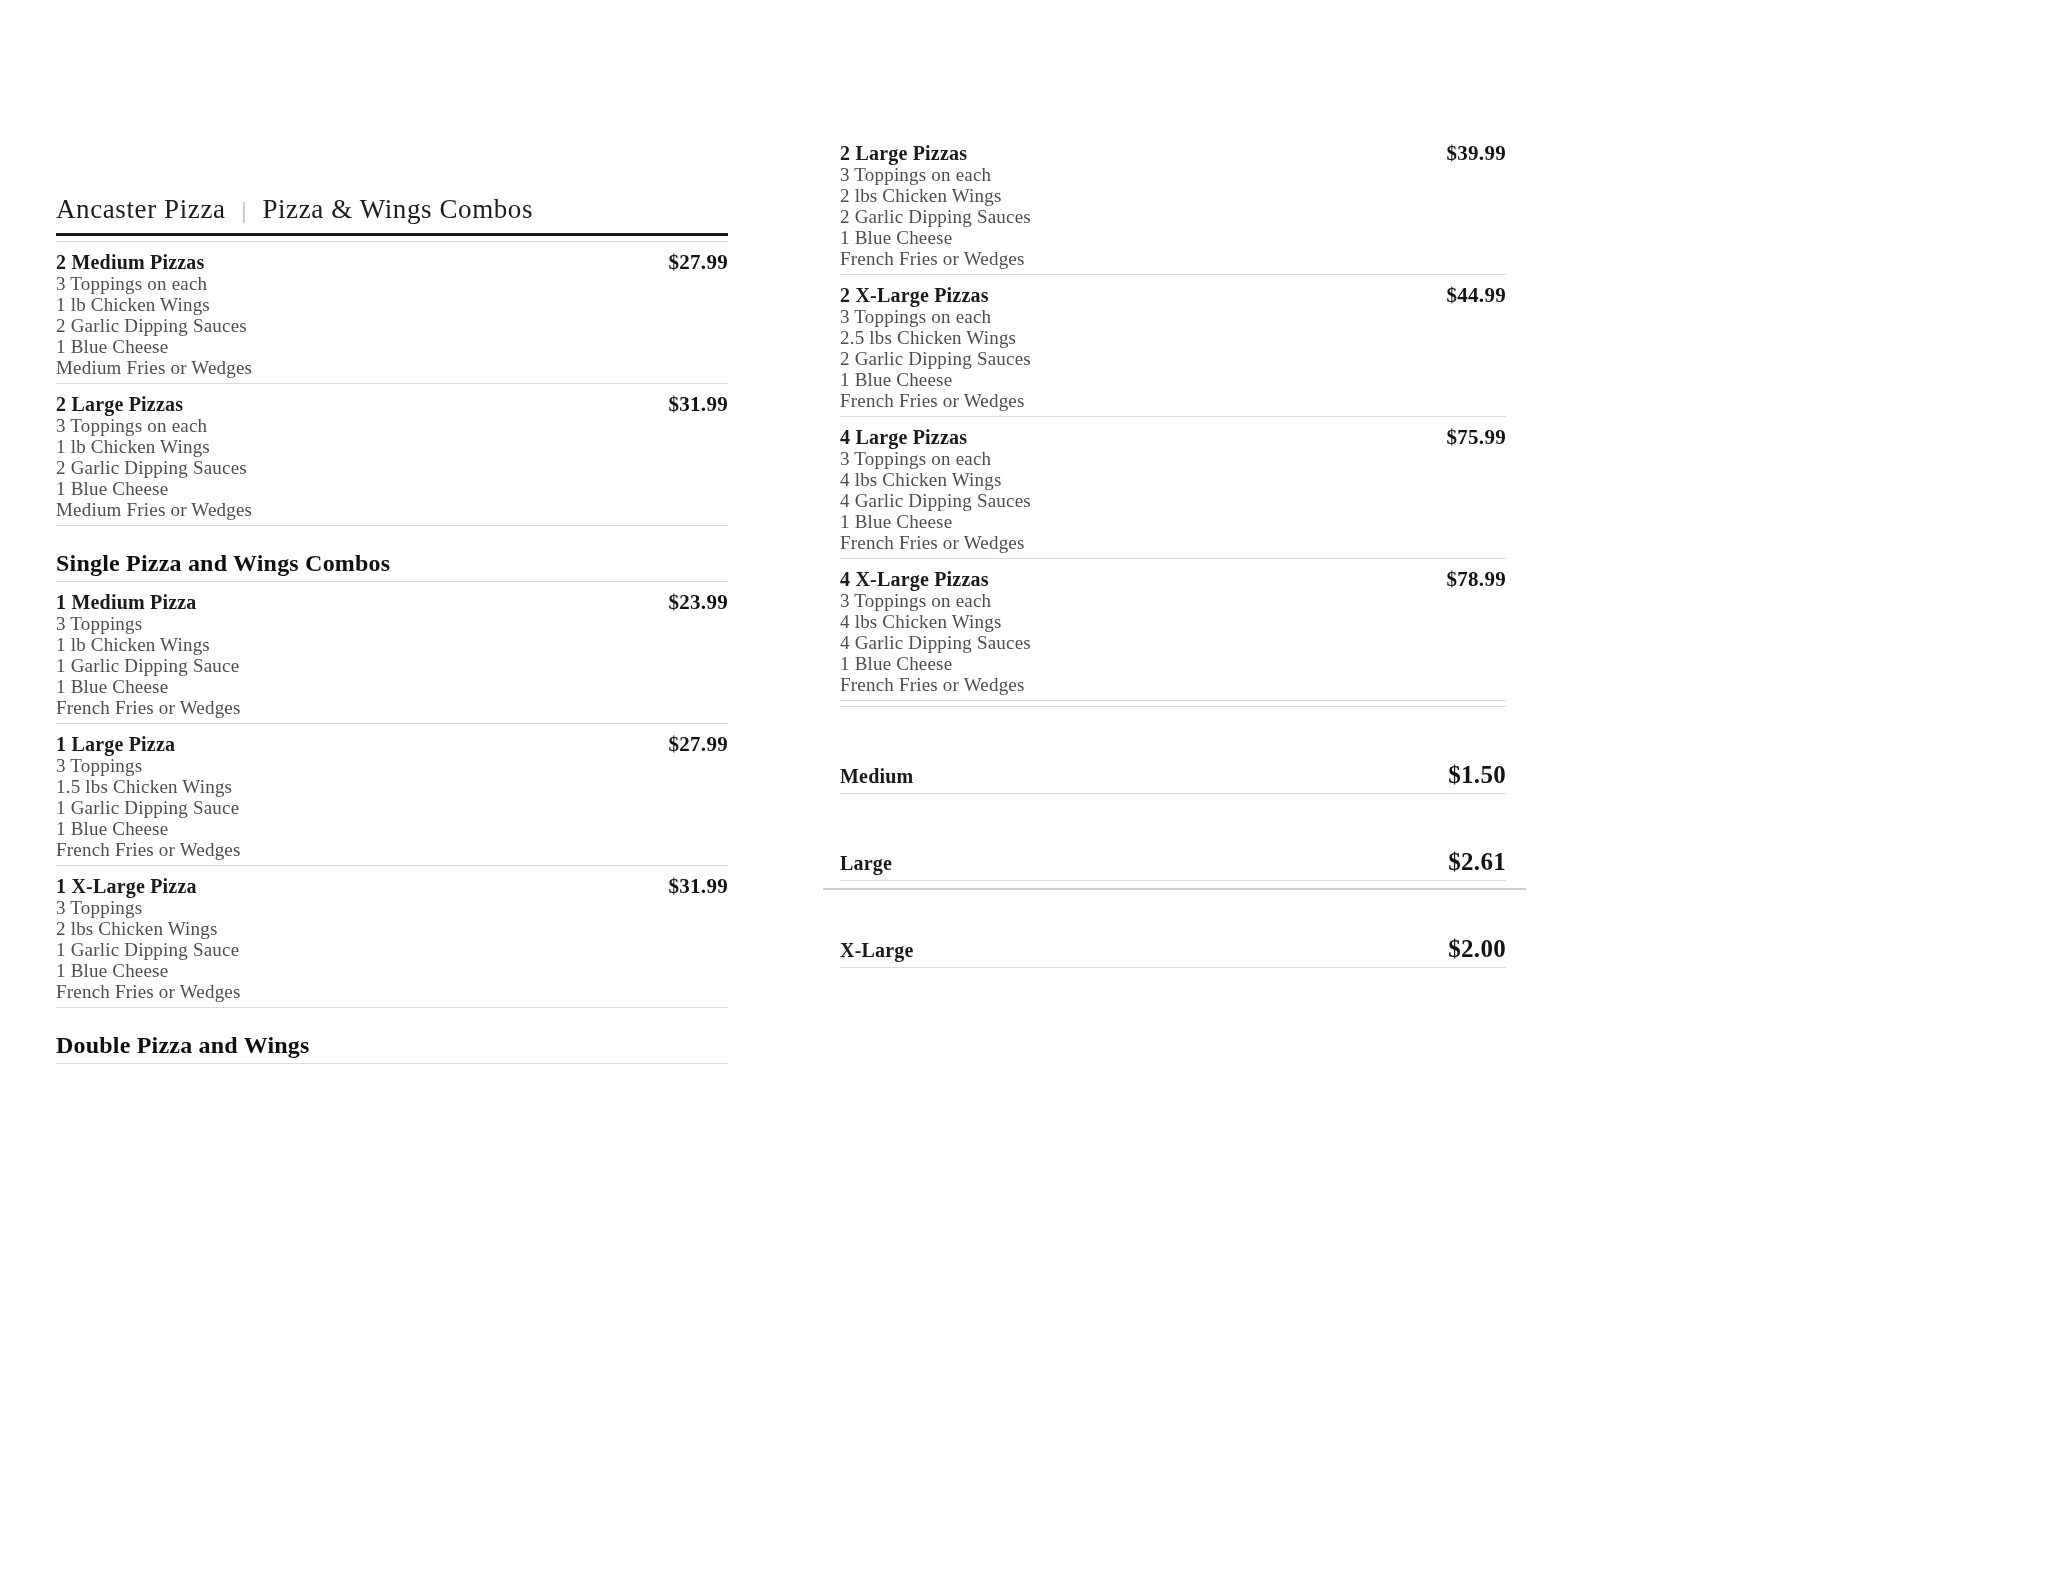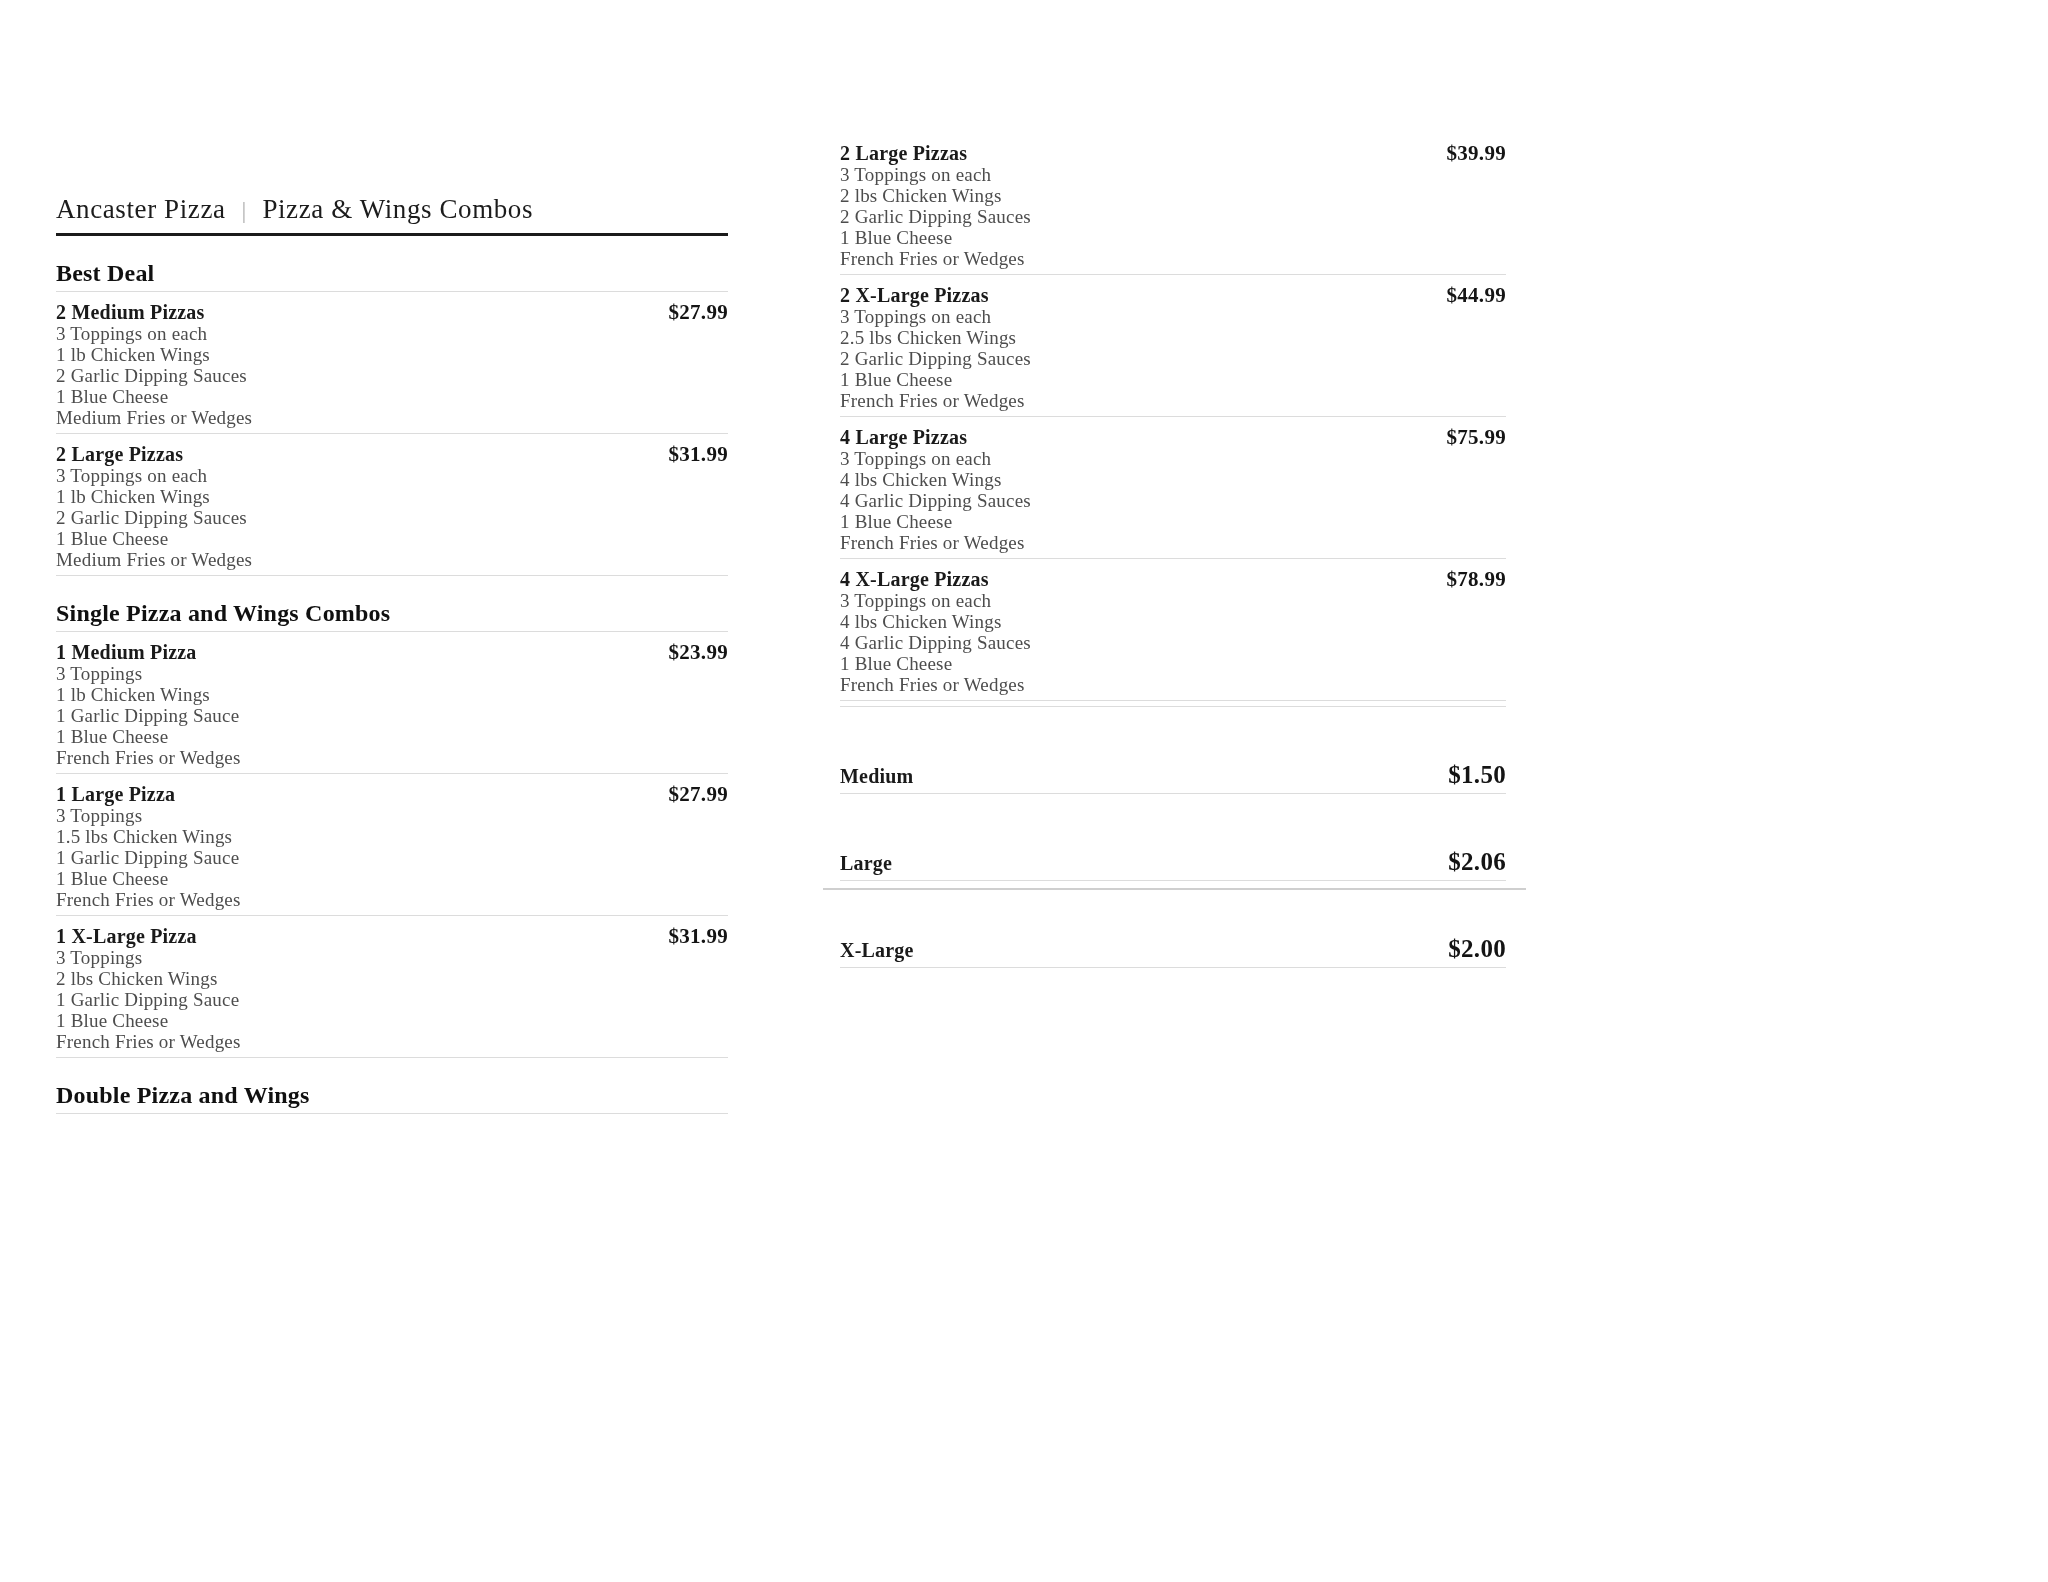--- a/index.html
+++ b/index.html
@@ -68,21 +68,20 @@
 
   <div class="col col-left">
 
     <header class="menu-header">
       <span class="restaurant-name">Ancaster Pizza</span>
       <span class="header-sep">|</span>
       <span class="menu-title">Pizza &amp; Wings Combos</span>
     </header>
 
     <section>
-      <h2 class="section-title">Best Deal</h2>
       <div class="title-rule"></div>
 
       <div class="item">
         <div class="item-head">
           <span class="item-name">2 Medium Pizzas</span>
           <span class="item-price">$27.99</span>
         </div>
         <div class="item-desc">
             <div class="desc-line">3 Toppings on each</div>
             <div class="desc-line">1 lb Chicken Wings</div>
@@ -235,21 +234,21 @@
       <div class="title-rule"></div>
 
       <div class="topping-row">
         <span class="item-name">Medium</span>
         <span class="item-price">$1.50</span>
       </div>
       <div class="rule"></div>
 
       <div class="topping-row">
         <span class="item-name">Large</span>
-        <span class="item-price">$2.06</span>
+        <span class="item-price">$2.61</span>
       </div>
       <div class="rule"></div>
 
       <div class="topping-row">
         <span class="item-name">X-Large</span>
         <span class="item-price">$2.00</span>
       </div>
       <div class="rule"></div>
     </section>
 

